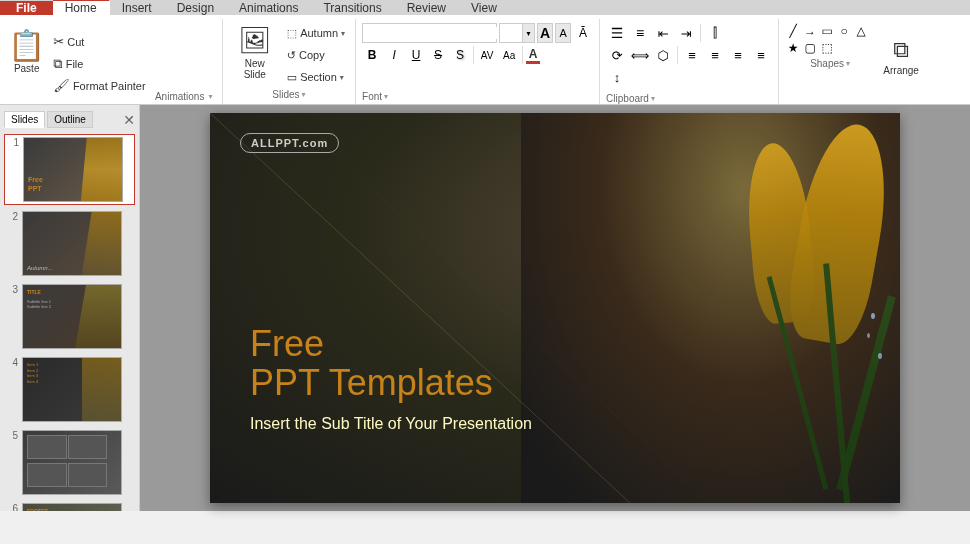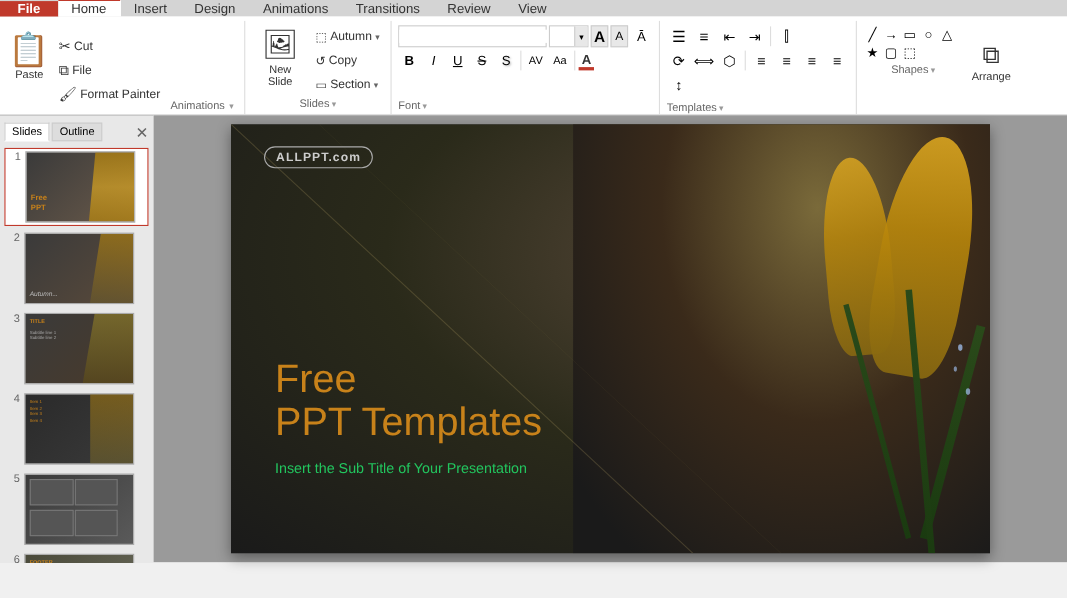--- a/index.html
+++ b/index.html
@@ -291,22 +291,22 @@
       color: #c8821a;
       font-size: 36px;
       font-weight: normal;
       line-height: 1.1;
     }
 
     .slide-subtitle {
       position: absolute;
       left: 40px;
       bottom: 70px;
-      color: #22c55e;
-      font-size: 13px;
+      color: #fef9c3;
+      font-size: 16px;
       margin-top: 12px;
     }
 
     
     .group-expand {
       font-size: 8px;
       color: #999;
       cursor: pointer;
     }
 
@@ -470,21 +470,21 @@
       <div style="width:1px;height:18px;background:#ddd;margin:0 2px;"></div>
       <div class="para-btn" style="font-size:13px;">≡</div>
       <div class="para-btn" style="font-size:13px;">≡</div>
       <div class="para-btn" style="font-size:13px;">≡</div>
       <div class="para-btn" style="font-size:13px;">≡</div>
     </div>
     <div style="display:flex;align-items:center;gap:1px;">
       <div class="para-btn" style="font-size:13px;">↕</div>
     </div>
     <div style="margin-top:auto;font-size:10px;color:#666;display:flex;align-items:center;gap:2px;padding-top:4px;">
-      <span>Templates</span>
+      <span>Clipboard</span>
       <span class="group-expand">▾</span>
     </div>
   </div>
 
   <div class="ribbon-group" style="flex-direction:row;gap:4px;padding:4px 6px 2px 6px;">
     <div style="display:flex;flex-direction:column;align-items:center;">
 
       <div style="display:flex;flex-wrap:wrap;width:90px;gap:1px;margin-bottom:2px;">
         <div class="shape-item">╱</div>
         <div class="shape-item">→</div>

